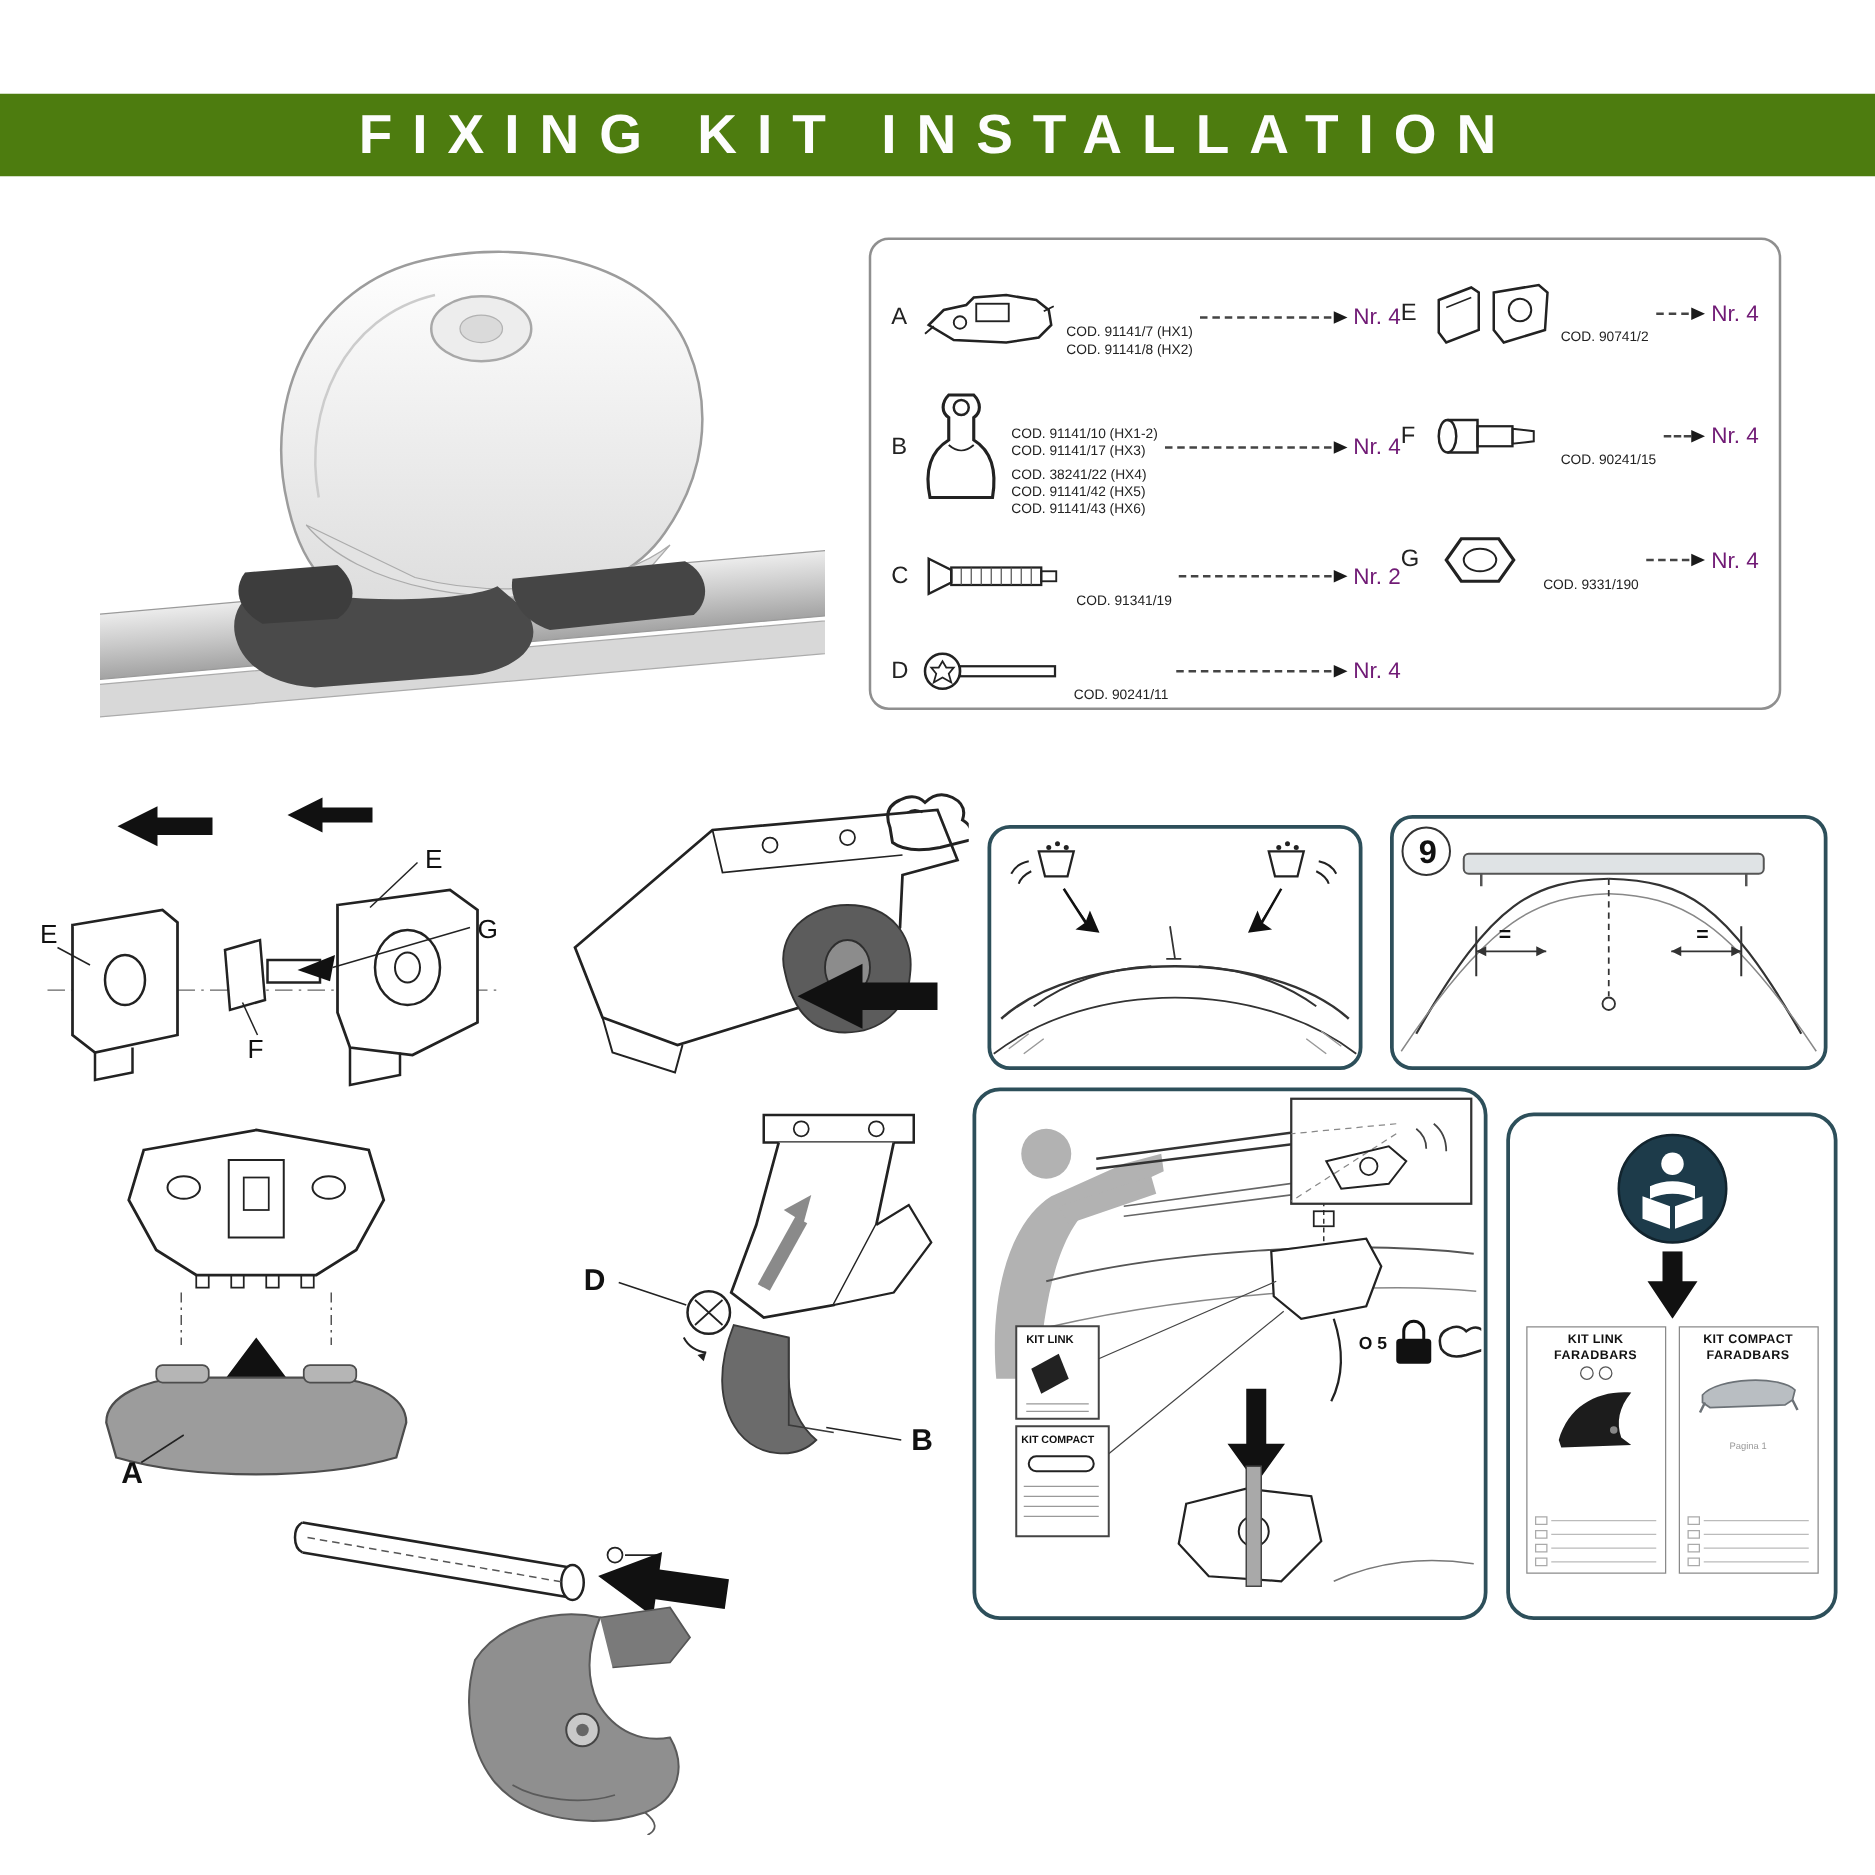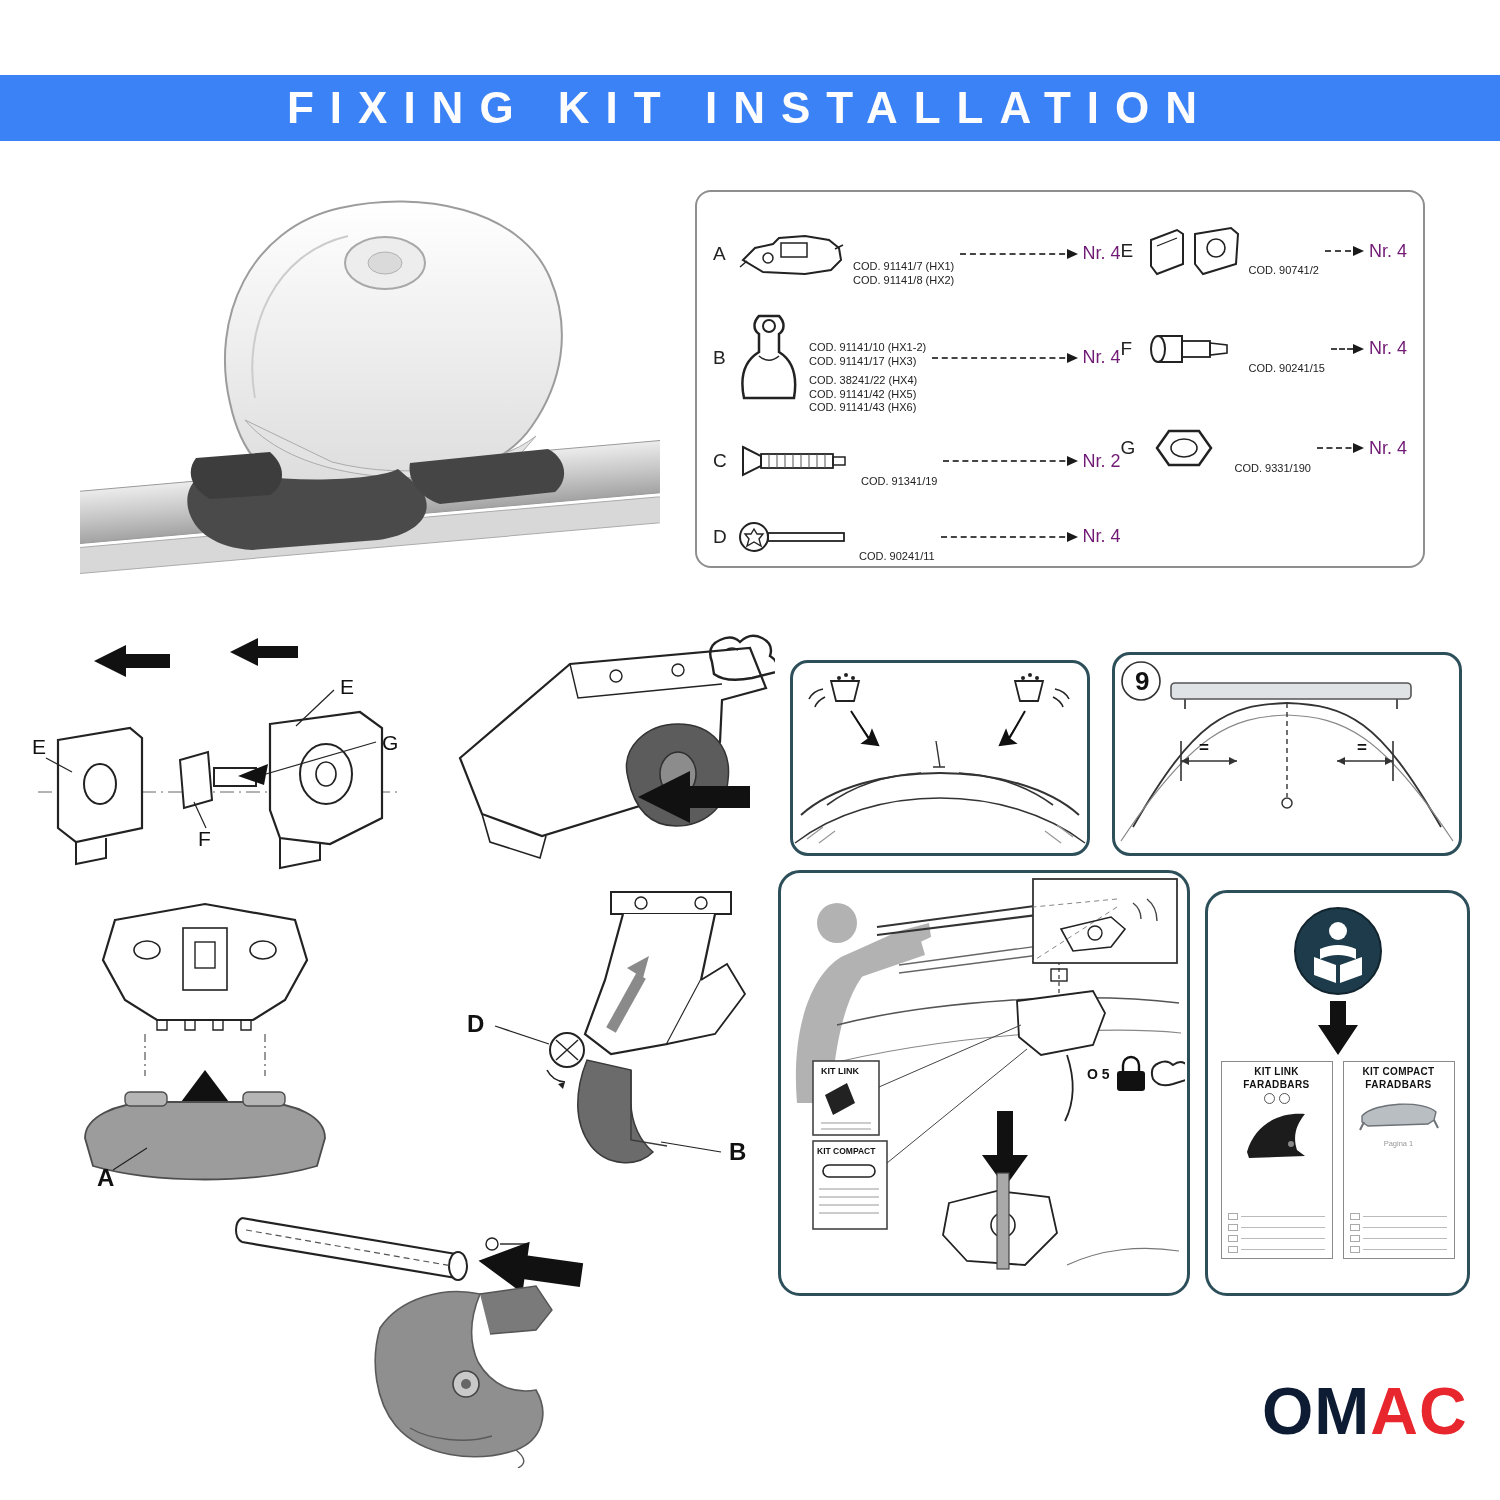--- a/index.html
+++ b/index.html
@@ -1,20 +1,20 @@
 <!DOCTYPE html>
 <html><head>
 <meta charset="utf-8">
 <style>
   html,body{margin:0;padding:0;background:#fff;}
   .canvas{position:relative;width:1500px;height:1500px;background:#ffffff;overflow:hidden;
           font-family:"Liberation Sans",sans-serif;color:#111;}
 
   
-  .header{position:absolute;left:0;top:75px;width:1500px;height:66px;background:#3b82f6;
+  .header{position:absolute;left:0;top:75px;width:1500px;height:66px;background:#4d7c0f;
           display:flex;align-items:center;justify-content:center;}
   .header-title{color:#fdfdfd;font-size:44px;font-weight:600;letter-spacing:16px;white-space:nowrap;}
 
   
   .kit-box{position:absolute;left:695px;top:190px;width:730px;height:378px;border:2px solid #8f8f8f;
            border-radius:16px;box-sizing:border-box;background:#fff;padding:8px 16px 10px 16px;}
   .kit-title{text-align:center;font-size:28px;font-weight:700;letter-spacing:1px;}
   .kit-cols{display:flex;margin-top:4px;}
   .kit-col-left{width:408px;display:flex;flex-direction:column;}
   .kit-col-right{flex:1;display:flex;flex-direction:column;}
@@ -34,21 +34,21 @@
   
   .manual-box{display:flex;flex-direction:column;align-items:center;padding-top:12px;border-radius:22px;}
   .mb-arrow{margin:4px 0 6px 0;}
   .mb-panels{display:flex;gap:10px;}
   .mb-panel{width:112px;height:198px;border:1.5px solid #8a8a8a;background:#fff;box-sizing:border-box;
             padding:4px 4px 5px 4px;display:flex;flex-direction:column;align-items:center;}
   .mb-panel-title{font-size:10px;font-weight:700;letter-spacing:0.3px;}
   .mb-brand{font-size:10px;font-weight:700;letter-spacing:0.4px;margin-top:2px;}
   .mb-badges{display:flex;gap:4px;margin-top:3px;}
   .mb-badge{width:9px;height:9px;border:1px solid #555;border-radius:50%;}
-  .mb-caption{font-size:7.5px;color:#999;margin-top:5px;}
+  .mb-caption{font-size:7.5px;color:#999;margin-top:18px;}
   .mb-lines{width:96%;margin-top:auto;display:flex;flex-direction:column;gap:4px;}
   .mb-line{display:flex;align-items:center;gap:3px;}
   .mb-line i{display:block;width:8px;height:5px;border:1px solid #aaa;flex:none;}
   .mb-line s{display:block;flex:1;height:0;border-top:1px solid #bbb;}
 
   
   .omac{position:absolute;left:1262px;top:1378px;font-size:66px;font-weight:800;letter-spacing:1px;line-height:1;}
   .omac-om{color:#0d1b33;}
   .omac-ac{color:#e8262d;}
 
@@ -503,17 +503,14 @@
     <g>
       <path d="M150,150 C170,120 214,108 250,116 C240,140 238,162 248,184 C262,208 284,216 306,212 C320,236 312,262 286,272 C244,286 192,278 166,248 C146,224 140,184 150,150 Z" fill="#8f8f8f" stroke="#5a5a5a" stroke-width="1.6"></path>
       <path d="M250,116 L306,108 L322,132 L306,152 L260,156" fill="#7a7a7a" stroke="#555" stroke-width="1.4"></path>
       <circle cx="236" cy="206" r="13" fill="#c9c9c9" stroke="#444" stroke-width="1.6"></circle>
       <circle cx="236" cy="206" r="5" fill="#666"></circle>
       <path d="M180,250 C200,262 236,266 262,258" fill="none" stroke="#5a5a5a" stroke-width="1.4"></path>
       <path d="M286,272 C296,280 296,286 288,290" fill="none" stroke="#5a5a5a" stroke-width="1.4"></path>
     </g>
   </svg>
 
-  <div class="omac">
-    <span class="omac-om">OM</span><span class="omac-ac">AC</span>
-  </div>
 
 </div>
 
 </body></html>

